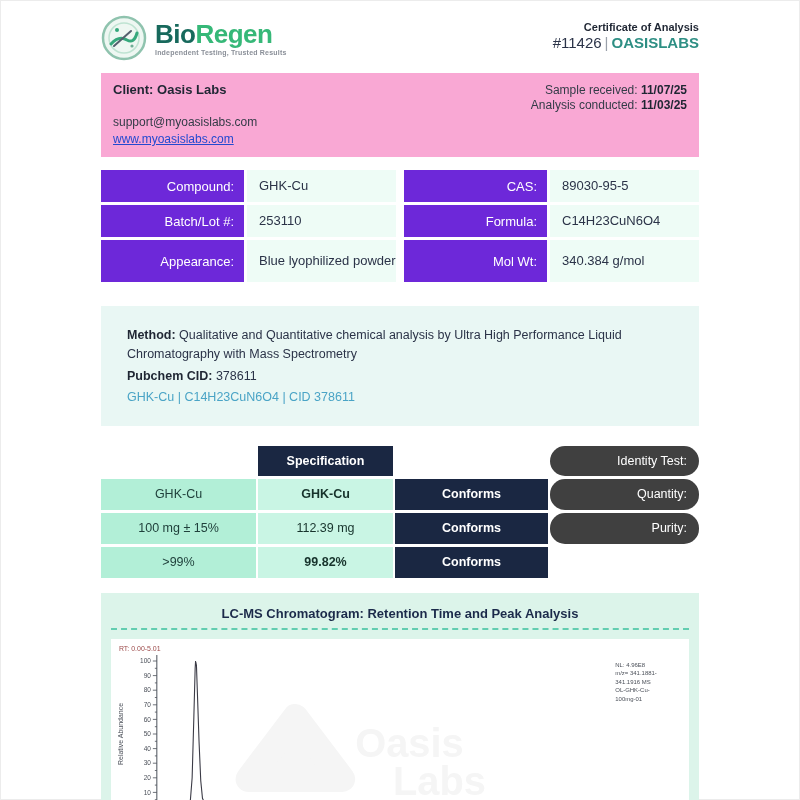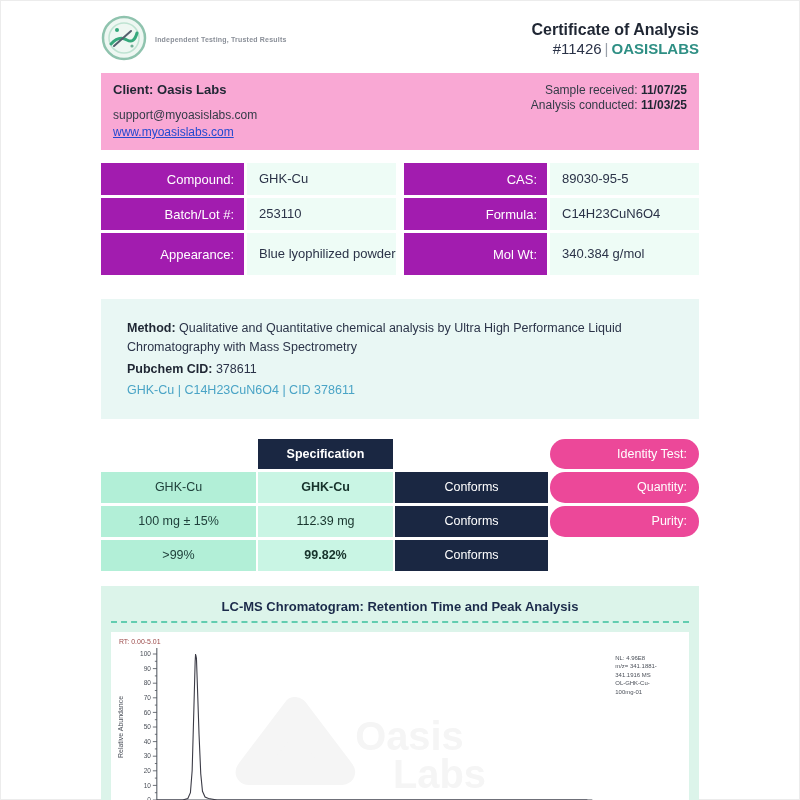--- a/index.html
+++ b/index.html
@@ -7,55 +7,55 @@
   .page { width:800px; height:800px; background:#fff; border:1px solid #ececec; padding:14px 100px 0 100px; position:relative; }
 
   
   .header { display:flex; justify-content:space-between; align-items:flex-start; height:52px; }
   .brand { display:flex; align-items:center; gap:8px; }
   .brand-name { font-size:26px; font-weight:bold; letter-spacing:-0.5px; line-height:1; }
   .brand-name .bio { color:#17695c; }
   .brand-name .regen { color:#36b878; }
   .tagline { font-size:7px; color:#8a8f98; font-weight:bold; margin-top:2px; letter-spacing:0.2px; }
   .cert-head { text-align:right; padding-top:6px; }
-  .cert-title { font-size:16px; font-weight:bold; color:#1f2633; }
+  .cert-title { font-size:11px; font-weight:bold; color:#1f2633; }
   .cert-sub { font-size:15px; color:#2b3348; margin-top:1px; }
   .cert-sub .sep { color:#9aa0aa; margin:0 3px; }
   .cert-sub .lab { color:#2e8f84; font-weight:bold; }
 
   
   .client-bar { background:#f9a8d4; margin-top:6px; padding:9px 12px 10px 12px; display:flex; justify-content:space-between; min-height:55px; }
   .client-name { font-size:13px; font-weight:bold; color:#1f2633; }
-  .client-email { font-size:12px; color:#333b47; margin-top:11px; }
+  .client-email { font-size:12px; color:#333b47; margin-top:18px; }
   .client-site { font-size:12px; color:#2349d0; text-decoration:underline; cursor:pointer; display:inline-block; margin-top:1px; }
   .client-right { text-align:right; font-size:12px; color:#333b47; }
   .client-right div { margin-top:1px; }
   .client-right b { color:#1f2633; }
 
   
   .info-tables { display:grid; grid-template-columns:1fr 1fr; gap:8px; margin-top:13px; }
   .info-table { display:grid; grid-template-columns:143px 1fr; grid-template-rows:32px 32px 42px; gap:3px; }
-  .cell-label { background:#a21caf; color:#ffffff; font-size:13px; display:flex; align-items:center; justify-content:flex-end; padding-right:10px; }
+  .cell-label { background:#6d28d9; color:#ffffff; font-size:13px; display:flex; align-items:center; justify-content:flex-end; padding-right:10px; }
   .cell-value { background:#eefcf6; color:#2b3348; font-size:13px; display:flex; align-items:center; padding-left:12px; line-height:1.25; }
 
   
   .method-box { background:#e9f7f4; margin-top:24px; padding:20px 26px 18px 26px; text-align:left; font-size:12.5px; color:#2b3348; line-height:1.55; }
   .method-box .lbl { font-weight:bold; color:#1f2633; }
   .pubchem-line { margin-top:2px; }
   .pubchem-link { color:#4aa4c6; text-decoration:none; cursor:pointer; display:inline-block; margin-top:2px; }
 
   
   .results-table { display:grid; grid-template-columns:155px 135px 153px 1fr; grid-template-rows:30px 31px 31px 31px; column-gap:2px; row-gap:3px; margin-top:20px; font-size:12.5px; }
   .rt-blank { background:transparent; }
   .rt-head { background:#1a2742; color:#fff; font-weight:600; display:flex; align-items:center; justify-content:center; }
-  .rt-label { background:#ec4899; color:#fff; display:flex; align-items:center; justify-content:flex-end; padding-right:12px;border-radius:15px; }
+  .rt-label { background:#404040; color:#fff; display:flex; align-items:center; justify-content:flex-end; padding-right:12px;border-radius:15px; }
   .rt-spec { background:#b2efd7; color:#20413c; display:flex; align-items:center; justify-content:center; }
   .rt-result { background:#c9f5e4; color:#17332c; display:flex; align-items:center; justify-content:center; }
   .rt-result.bold { font-weight:bold; }
-  .rt-status { background:#1a2742; color:#fff; font-weight:normal; display:flex; align-items:center; justify-content:center; }
+  .rt-status { background:#1a2742; color:#fff; font-weight:bold; display:flex; align-items:center; justify-content:center; }
 
   
   .chromo { background:#dcf4ea; margin-top:15px; padding:10px 10px 12px 10px; }
   .chromo-title { text-align:center; font-size:13px; font-weight:bold; color:#1b2a4a; padding-top:3px; }
   .chromo-divider { border:none; border-top:2px dashed #62cdb0; margin-top:7px; }
   .plot-box { background:#ffffff; margin-top:9px; height:218px; }
   .plot-box svg { display:block; width:100%; height:100%; }
 </style>
 </head>
 <body>
@@ -66,20 +66,21 @@
     <div class="brand">
       <svg width="46" height="46" viewBox="0 0 46 46">
         <circle cx="23" cy="23" r="21" fill="#eef7f2" stroke="#8fc3ae" stroke-width="2.5"></circle>
         <circle cx="23" cy="23" r="15" fill="none" stroke="#bfe3d2" stroke-width="1.5"></circle>
         <path d="M10 29 Q18 20 26 25 Q33 29 36 18" fill="none" stroke="#36a87c" stroke-width="3" stroke-linecap="round"></path>
         <path d="M13 31 L30 16" fill="none" stroke="#55606e" stroke-width="2" stroke-linecap="round"></path>
         <circle cx="16" cy="15" r="2" fill="#36a87c"></circle>
         <circle cx="31" cy="31" r="1.6" fill="#6fae96"></circle>
       </svg>
       <div class="brand-text">
+        <div class="brand-name"><span class="bio">Bio</span><span class="regen">Regen</span></div>
         <div class="tagline">Independent Testing, Trusted Results</div>
       </div>
     </div>
     <div class="cert-head">
       <div class="cert-title">Certificate of Analysis</div>
       <div class="cert-sub">
         <span>#11426</span><span class="sep">|</span><span class="lab">OASISLABS</span>
       </div>
     </div>
   </header>

